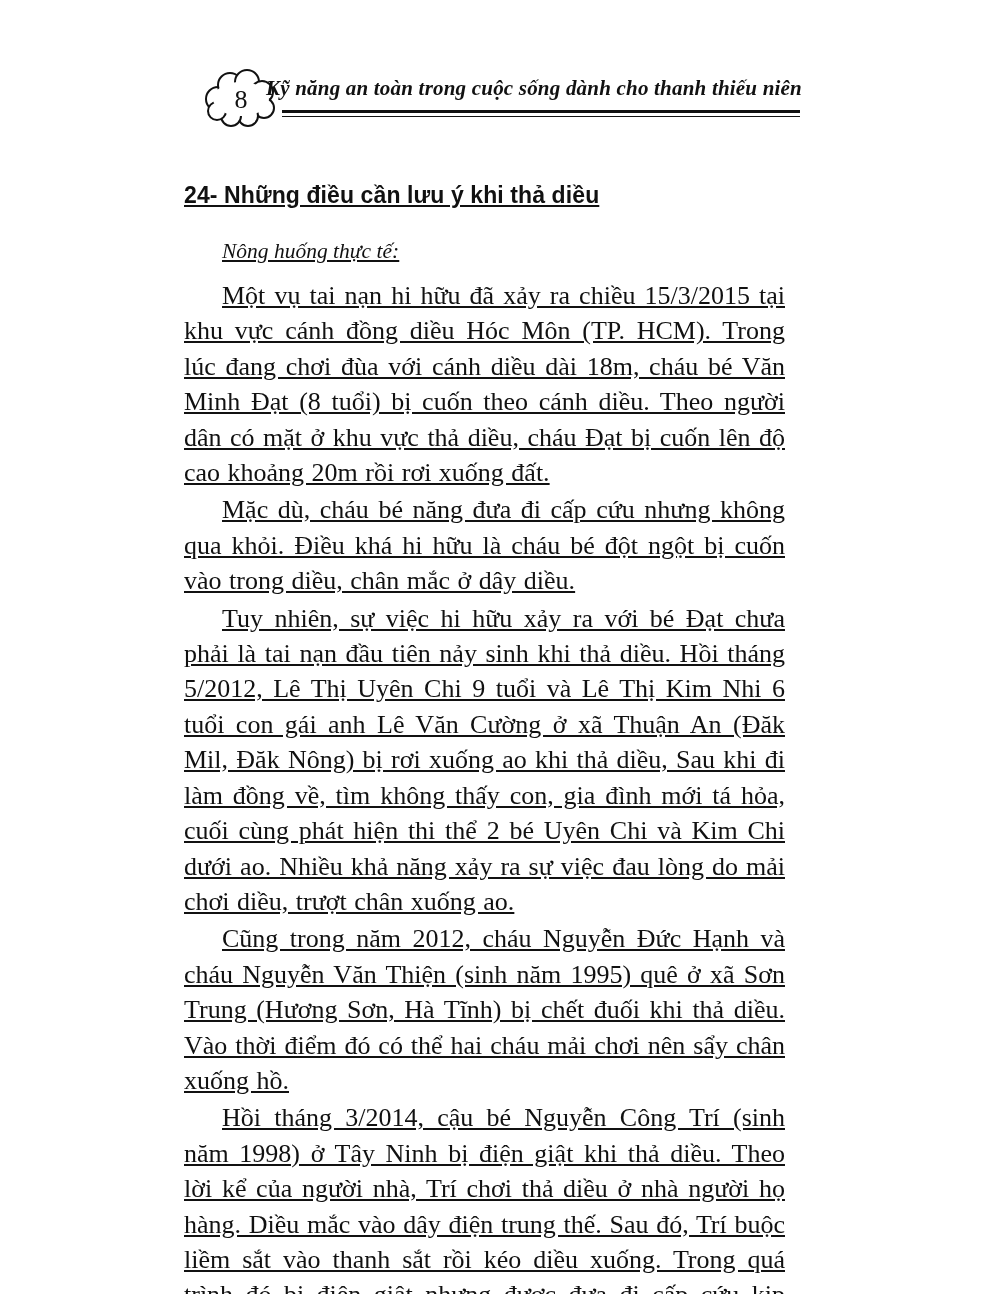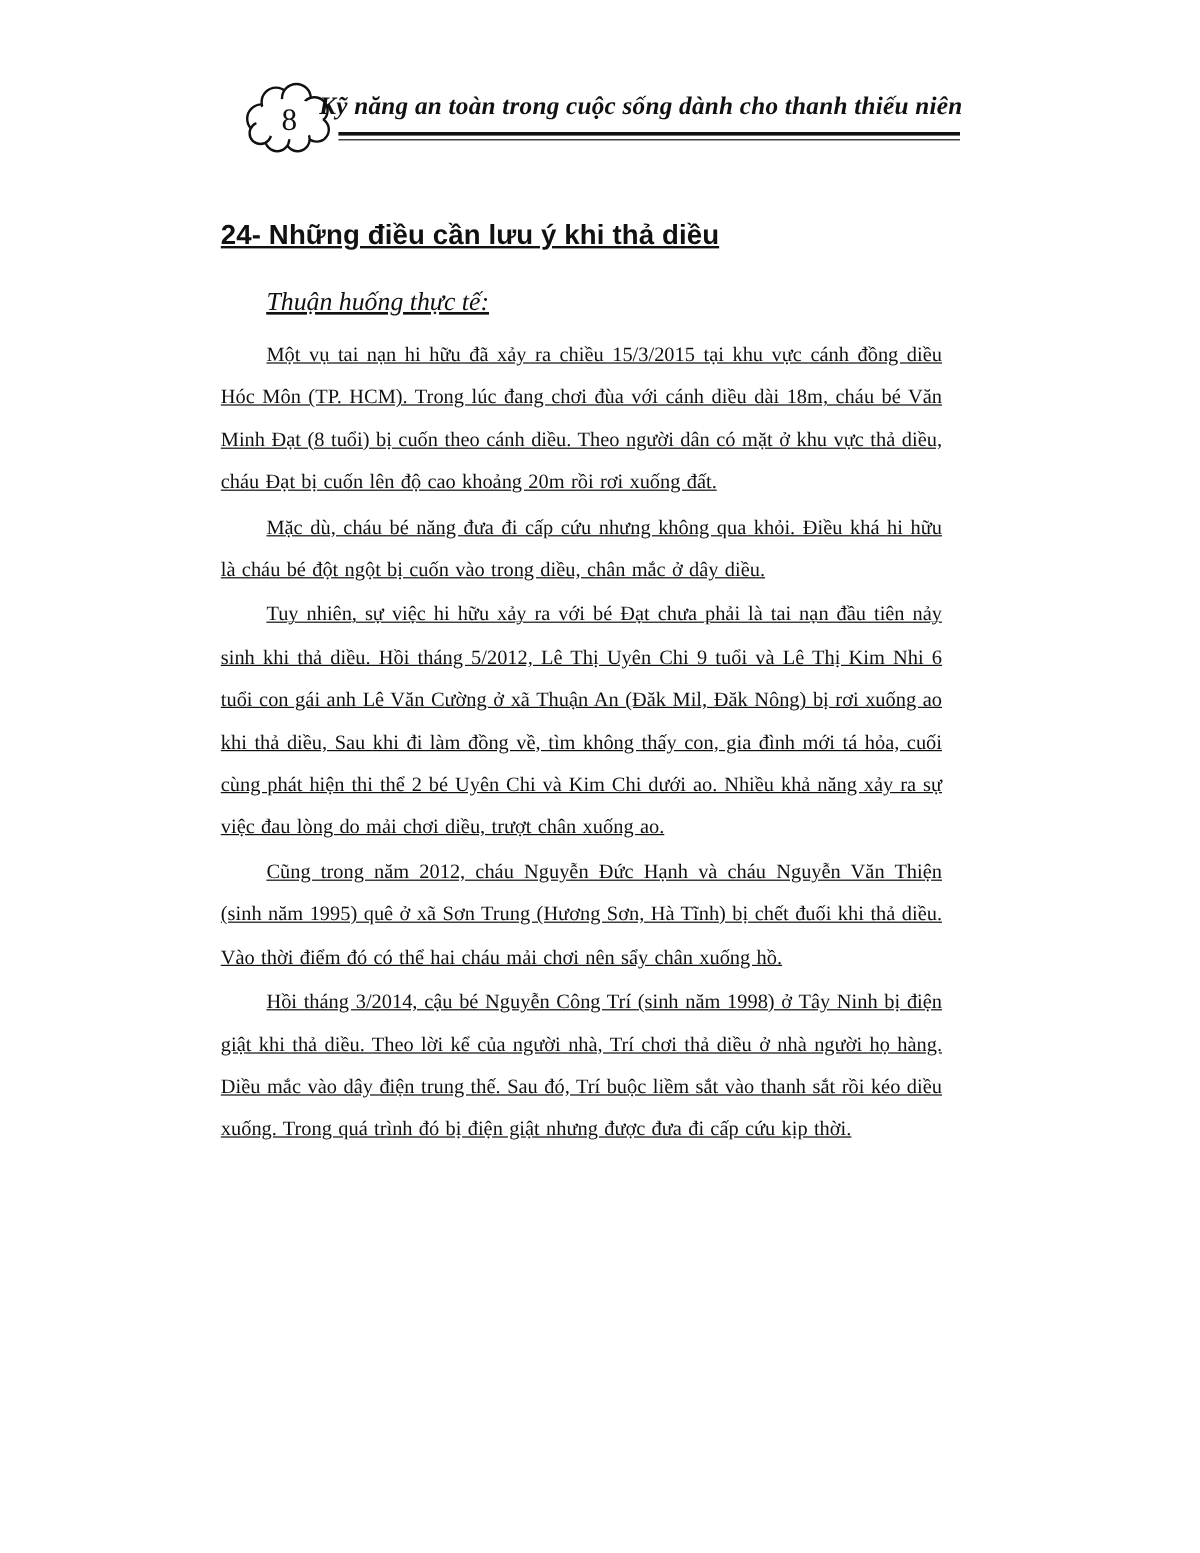--- a/index.html
+++ b/index.html
@@ -77,21 +77,21 @@
     margin: 0 0 30px 0;
     letter-spacing: 0.1px;
   }
   .subheading {
     font-style: italic;
     font-size: 21.5px;
     text-decoration: underline;
     margin: 0 0 14px 38px;
   }
   .body-paragraph {
-    font-size: 17px;
+    font-size: 26px;
     line-height: 35.4px;
     text-align: justify;
     text-indent: 38px;
     margin: 0 0 2px 0;
     word-spacing: 1px;
   }
 </style>
 </head>
 <body>
 
@@ -117,21 +117,21 @@
     <div class="running-title">Kỹ năng an toàn trong cuộc sống dành cho thanh thiếu niên</div>
 
     <div class="rule-thick"></div>
     <div class="rule-thin"></div>
   </div>
 
   <div class="content">
 
     <h1 class="section-title">24- Những điều cần lưu ý khi thả diều</h1>
 
-    <div class="subheading">Thuận huống thực tế:</div>
+    <div class="subheading">Nông huống thực tế:</div>
 
     <p class="body-paragraph">Một vụ tai nạn hi hữu đã xảy ra chiều 15/3/2015 tại khu vực cánh đồng diều Hóc Môn (TP. HCM). Trong lúc đang chơi đùa với cánh diều dài 18m, cháu bé Văn Minh Đạt (8 tuổi) bị cuốn theo cánh diều. Theo người dân có mặt ở khu vực thả diều, cháu Đạt bị cuốn lên độ cao khoảng 20m rồi rơi xuống đất.</p>
 
     <p class="body-paragraph">Mặc dù, cháu bé năng đưa đi cấp cứu nhưng không qua khỏi. Điều khá hi hữu là cháu bé đột ngột bị cuốn vào trong diều, chân mắc ở dây diều.</p>
 
     <p class="body-paragraph">Tuy nhiên, sự việc hi hữu xảy ra với bé Đạt chưa phải là tai nạn đầu tiên nảy sinh khi thả diều. Hồi tháng 5/2012, Lê Thị Uyên Chi 9 tuổi và Lê Thị Kim Nhi 6 tuổi con gái anh Lê Văn Cường ở xã Thuận An (Đăk Mil, Đăk Nông) bị rơi xuống ao khi thả diều, Sau khi đi làm đồng về, tìm không thấy con, gia đình mới tá hỏa, cuối cùng phát hiện thi thể 2 bé Uyên Chi và Kim Chi dưới ao. Nhiều khả năng xảy ra sự việc đau lòng do mải chơi diều, trượt chân xuống ao.</p>
 
     <p class="body-paragraph">Cũng trong năm 2012, cháu Nguyễn Đức Hạnh và cháu Nguyễn Văn Thiện (sinh năm 1995) quê ở xã Sơn Trung (Hương Sơn, Hà Tĩnh) bị chết đuối khi thả diều. Vào thời điểm đó có thể hai cháu mải chơi nên sẩy chân xuống hồ.</p>
 
     <p class="body-paragraph">Hồi tháng 3/2014, cậu bé Nguyễn Công Trí (sinh năm 1998) ở Tây Ninh bị điện giật khi thả diều. Theo lời kể của người nhà, Trí chơi thả diều ở nhà người họ hàng. Diều mắc vào dây điện trung thế. Sau đó, Trí buộc liềm sắt vào thanh sắt rồi kéo diều xuống. Trong quá trình đó bị điện giật nhưng được đưa đi cấp cứu kịp thời.</p>

